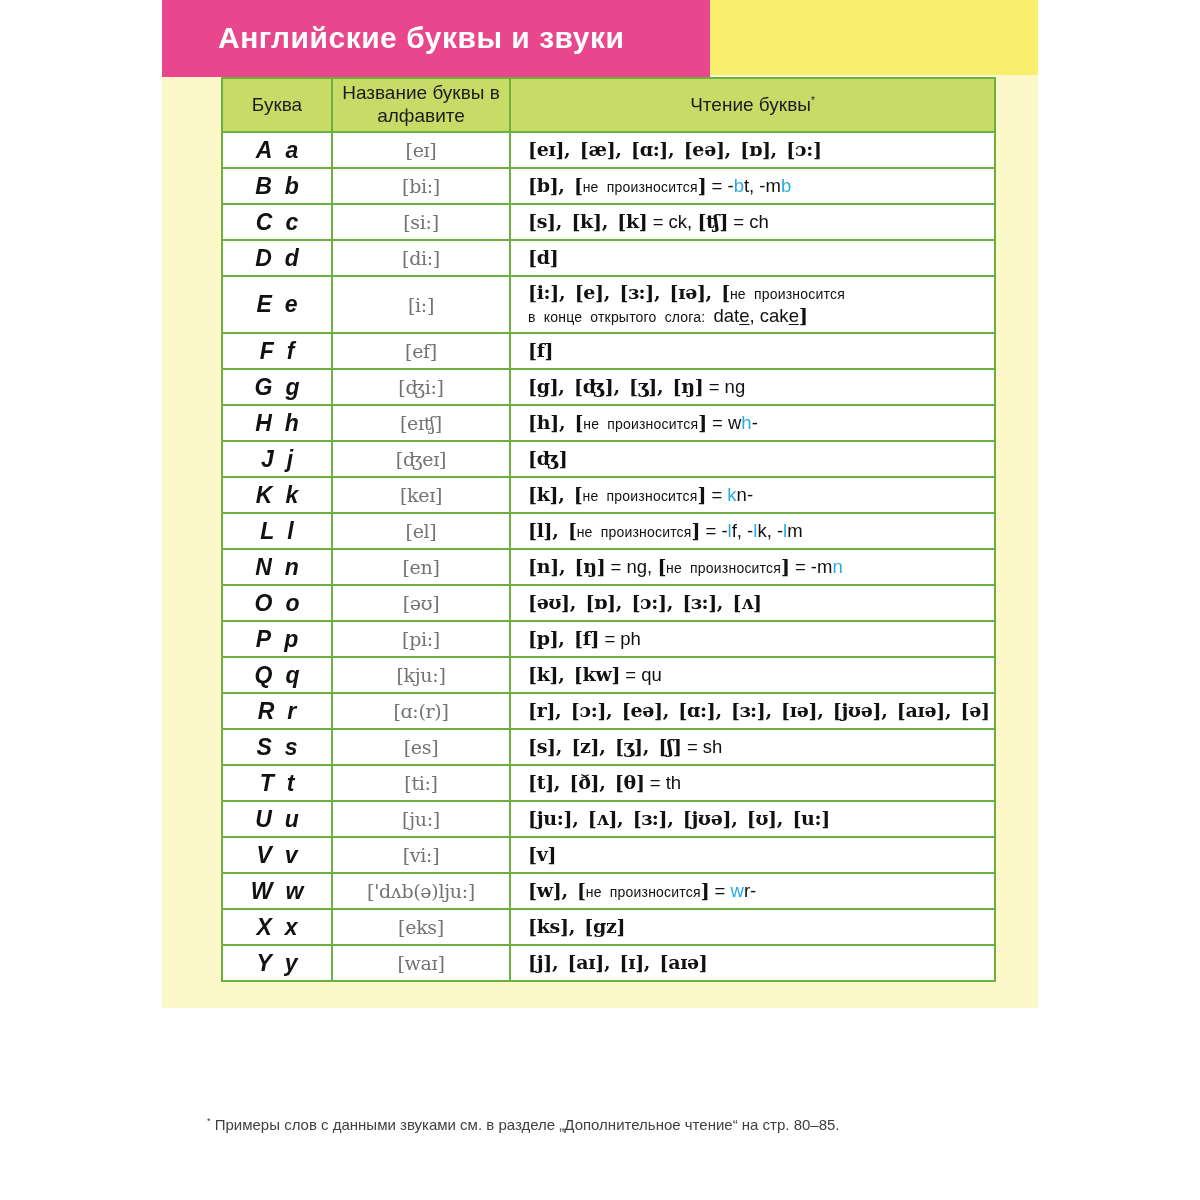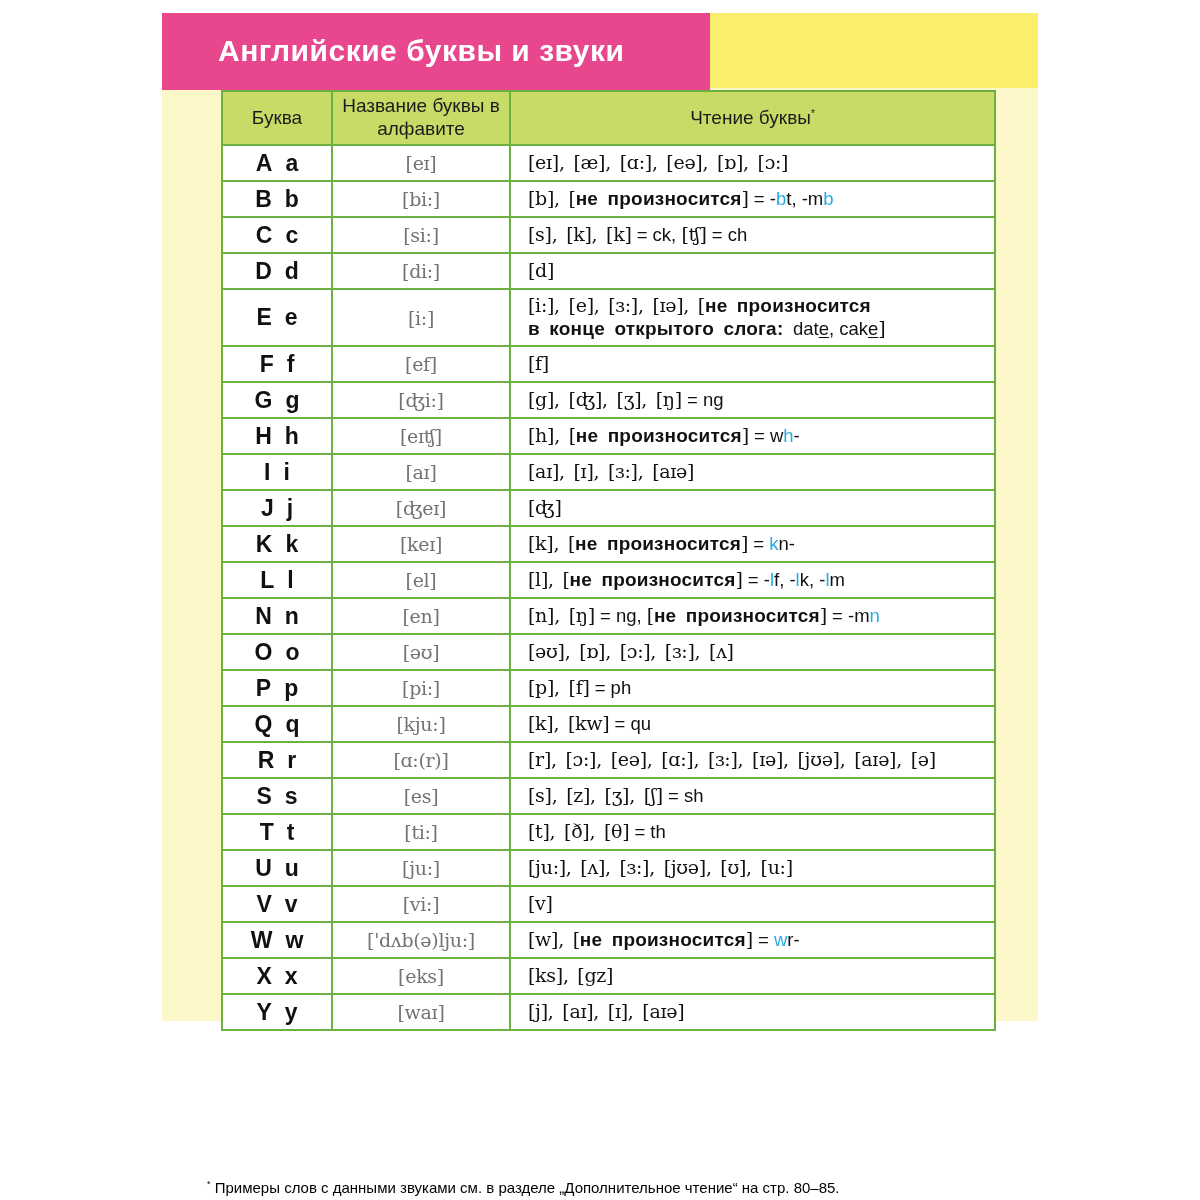--- a/index.html
+++ b/index.html
@@ -3,21 +3,20 @@
 <meta charset="utf-8">
 <style>
   html,body{margin:0;padding:0;}
   body{
     width:1200px;height:1200px;position:relative;background:#ffffff;
     font-family:"Liberation Sans",sans-serif;overflow:hidden;
   }
   .page{
     position:absolute;left:162px;top:0;width:876px;height:1008px;
     background:var(--c-page,#fcf8c9);
-    margin-top:13px;
   }
   .banner{
     position:absolute;left:0;top:0;width:548px;height:77px;
     background:var(--c-pink,#e8468d);
     display:flex;align-items:center;
   }
   .banner h1{
     margin:0;padding:0 0 2px 56px;
     font-size:30px;font-weight:bold;color:#ffffff;letter-spacing:0.5px;
   }
@@ -39,37 +38,37 @@
     font-weight:normal;font-size:19px;color:#1c1c1c;line-height:1.2;
     text-align:center;vertical-align:middle;
   }
   .tbl th sup{font-size:10px;vertical-align:super;}
   .tbl tbody tr{height:36px;}
   .tbl tbody tr.tall{height:57px;}
   .tbl td{background:#ffffff;vertical-align:middle;}
   .col-letter{width:108px;}
   .col-name{width:176px;}
   .col-read{width:466px;}
-  td.cell-letter{text-align:center;font-weight:bold;font-size:23px;color:#111;}
+  td.cell-letter{text-align:center;font-weight:bold;font-size:23px;color:#111;font-style:italic;}
   td.cell-letter .lo{margin-left:13px;}
   td.cell-name{
     text-align:center;font-family:"DejaVu Serif",serif;font-size:19px;color:#737373;
     letter-spacing:-0.3px;
   }
   td.cell-read{
     text-align:left;padding-left:17px;white-space:nowrap;line-height:1.22;color:#111;
   }
-  .seg-i{font-family:"DejaVu Serif",serif;font-size:19px;letter-spacing:-0.3px;word-spacing:3px;}
+  .seg-i{font-family:"DejaVu Serif",serif;font-size:19px;letter-spacing:-0.3px;word-spacing:3px;font-weight:bold;}
   .seg-s{font-family:"Liberation Sans",sans-serif;font-size:18.5px;}
   .seg-b{font-family:"Liberation Sans",sans-serif;font-size:18.5px;color:var(--c-blue,#29abe2);}
   .seg-u{font-family:"Liberation Sans",sans-serif;font-size:18.5px;text-decoration:underline;text-underline-offset:2px;}
-  .seg-r{font-family:"Liberation Sans",sans-serif;font-size:19px;letter-spacing:0.2px;word-spacing:4px;font-weight:bold;}
+  .seg-r{font-family:"Liberation Sans",sans-serif;font-size:14px;letter-spacing:0.2px;word-spacing:4px;}
   .footnote{
-    position:absolute;left:45px;top:1166px;margin:0;
-    font-size:15px;color:#000000;
+    position:absolute;left:45px;top:1116px;margin:0;
+    font-size:15px;color:#404040;
   }
   .footnote sup{font-size:9px;vertical-align:super;}
 </style>
 </head>
 <body>
 
 <div class="page">
 
   <div class="banner">
     <h1>Английские буквы и звуки</h1>
@@ -120,25 +119,20 @@
           <td class="cell-letter col-letter"><span class="up">G</span><span class="lo">g</span></td>
           <td class="cell-name col-name">[ʤi:]</td>
           <td class="cell-read col-read"><span class="seg-i">[g], [ʤ], [ʒ], [ŋ]</span><span class="seg-s"> = ng</span></td>
         </tr>
         <tr>
           <td class="cell-letter col-letter"><span class="up">H</span><span class="lo">h</span></td>
           <td class="cell-name col-name">[eɪʧ]</td>
           <td class="cell-read col-read"><span class="seg-i">[h], [</span><span class="seg-r">не произносится</span><span class="seg-i">]</span><span class="seg-s"> = w</span><span class="seg-b">h</span><span class="seg-s">-</span></td>
         </tr>
         <tr>
-          <td class="cell-letter col-letter"><span class="up">I</span><span class="lo">i</span></td>
-          <td class="cell-name col-name">[aɪ]</td>
-          <td class="cell-read col-read"><span class="seg-i">[aɪ], [ɪ], [ɜ:], [aɪə]</span></td>
-        </tr>
-        <tr>
           <td class="cell-letter col-letter"><span class="up">J</span><span class="lo">j</span></td>
           <td class="cell-name col-name">[ʤeɪ]</td>
           <td class="cell-read col-read"><span class="seg-i">[ʤ]</span></td>
         </tr>
         <tr>
           <td class="cell-letter col-letter"><span class="up">K</span><span class="lo">k</span></td>
           <td class="cell-name col-name">[keɪ]</td>
           <td class="cell-read col-read"><span class="seg-i">[k], [</span><span class="seg-r">не произносится</span><span class="seg-i">]</span><span class="seg-s"> = </span><span class="seg-b">k</span><span class="seg-s">n-</span></td>
         </tr>
         <tr>

